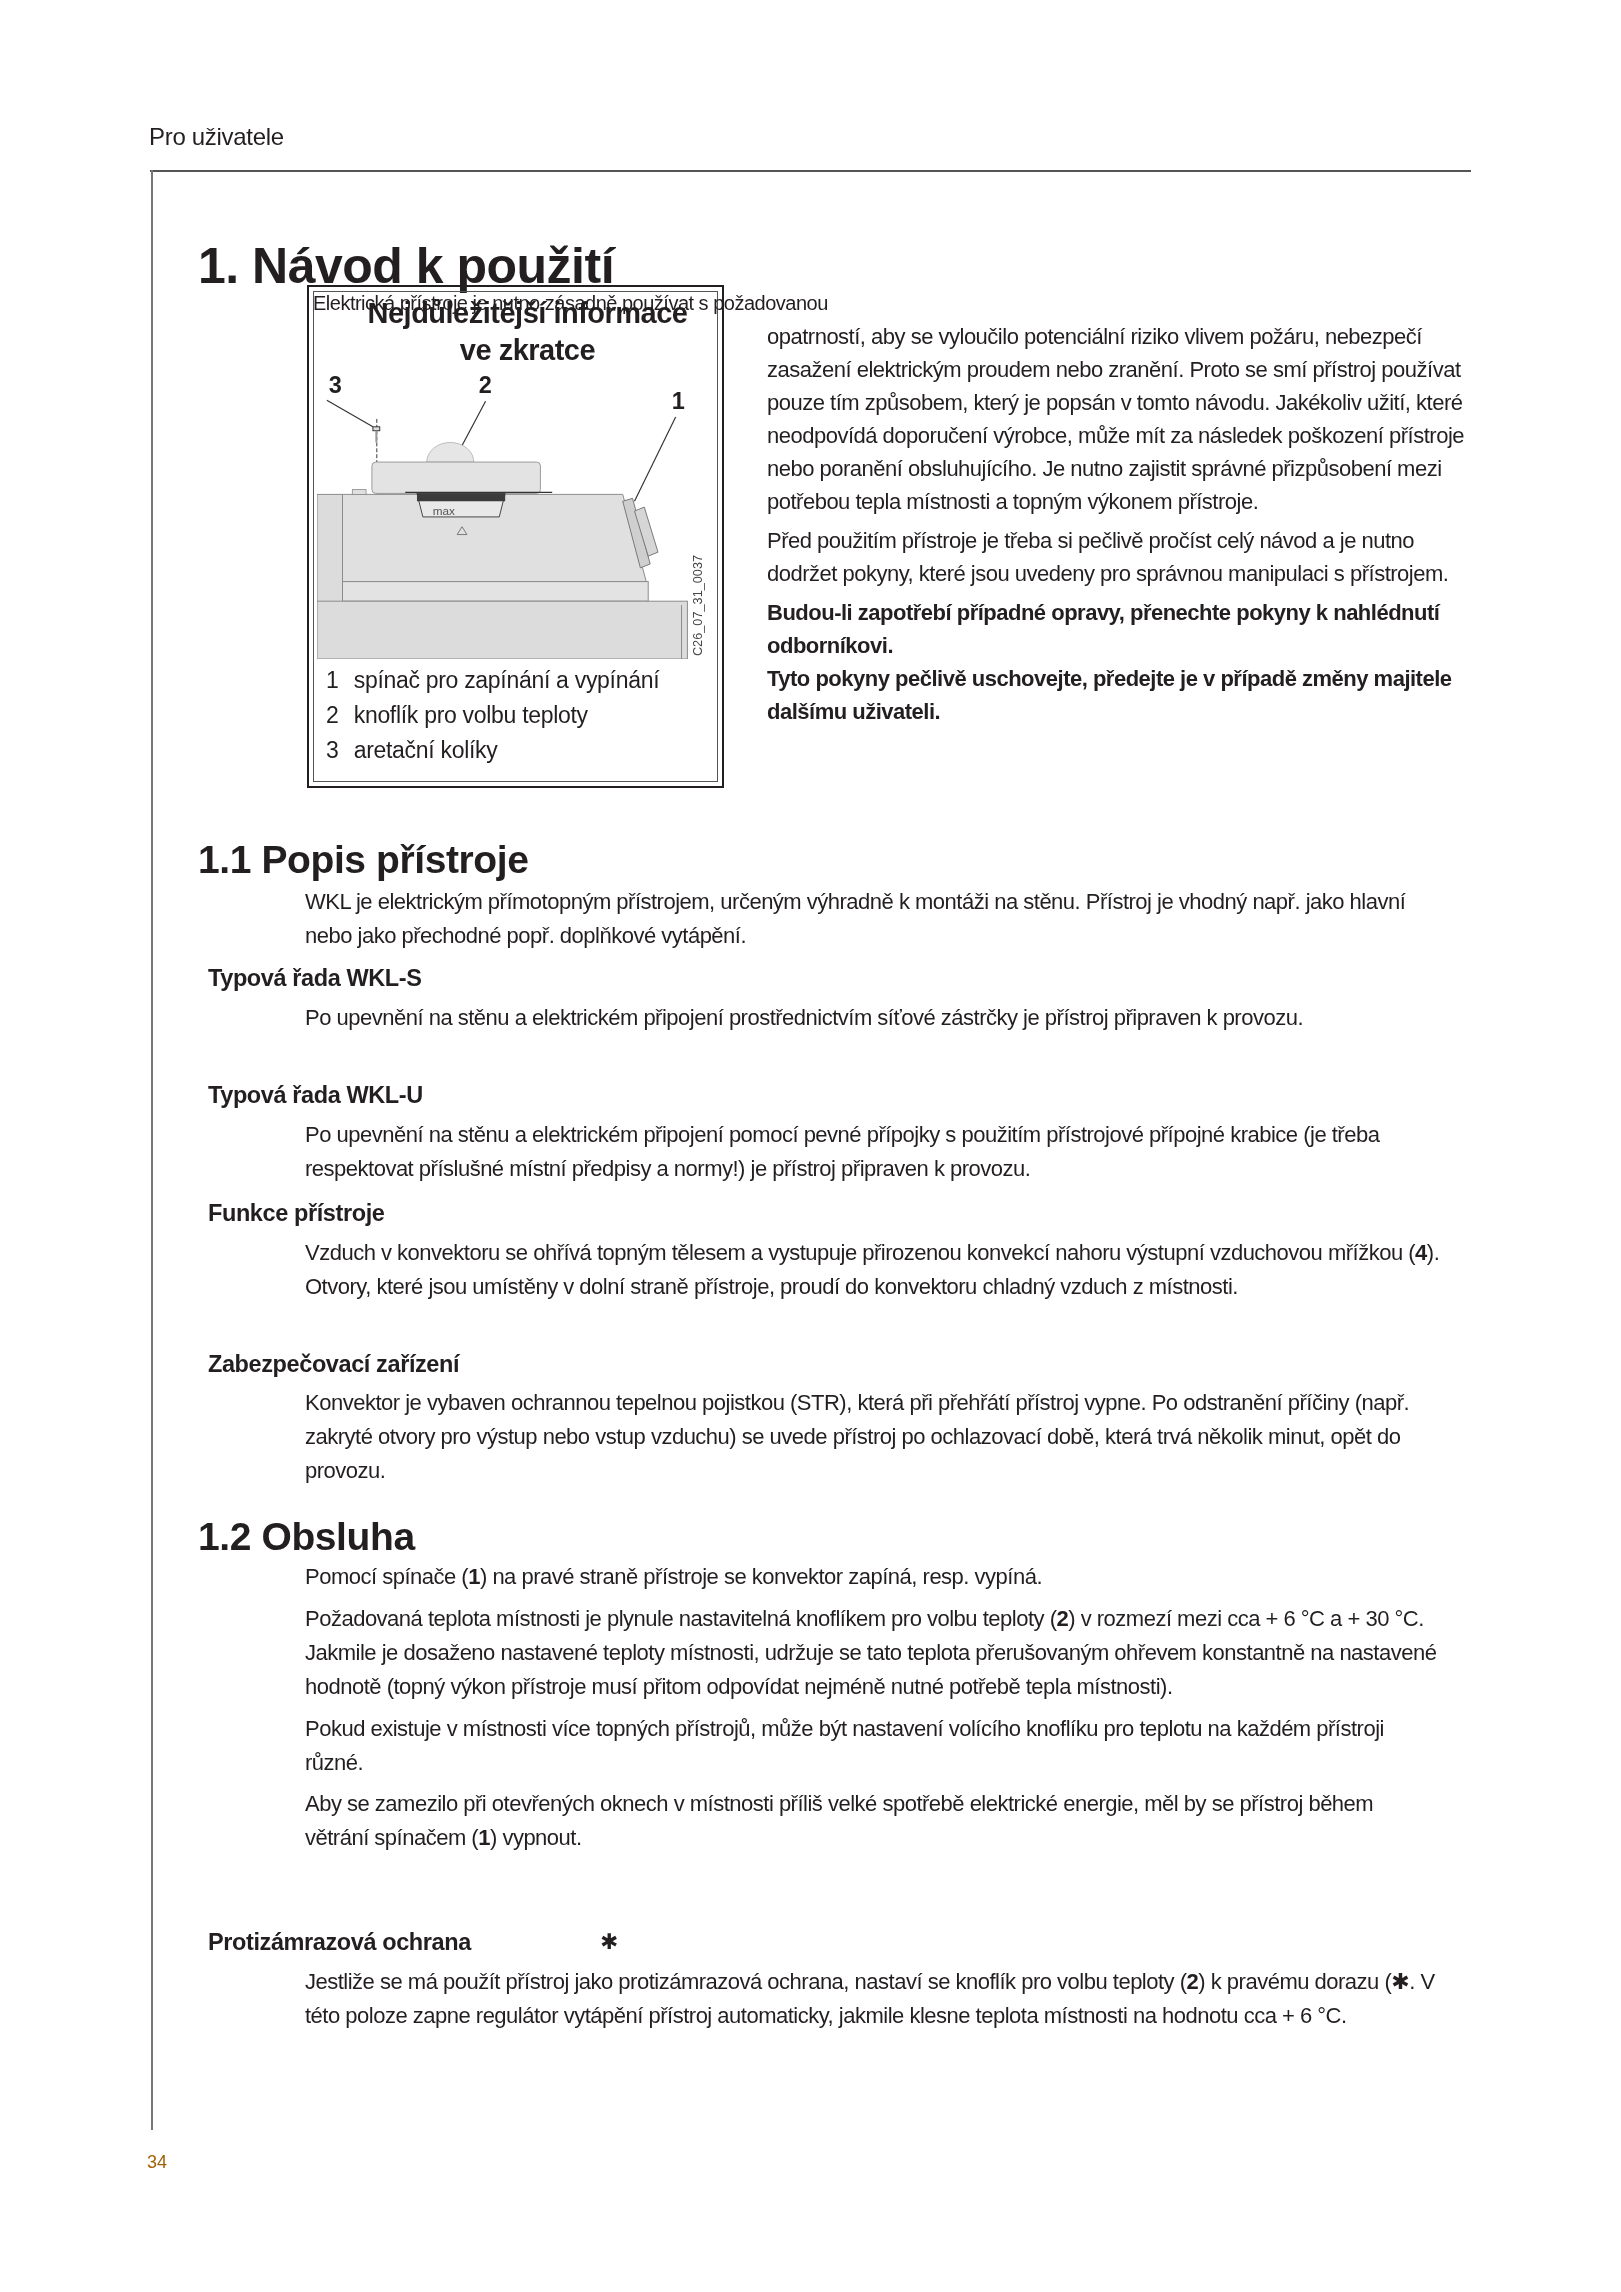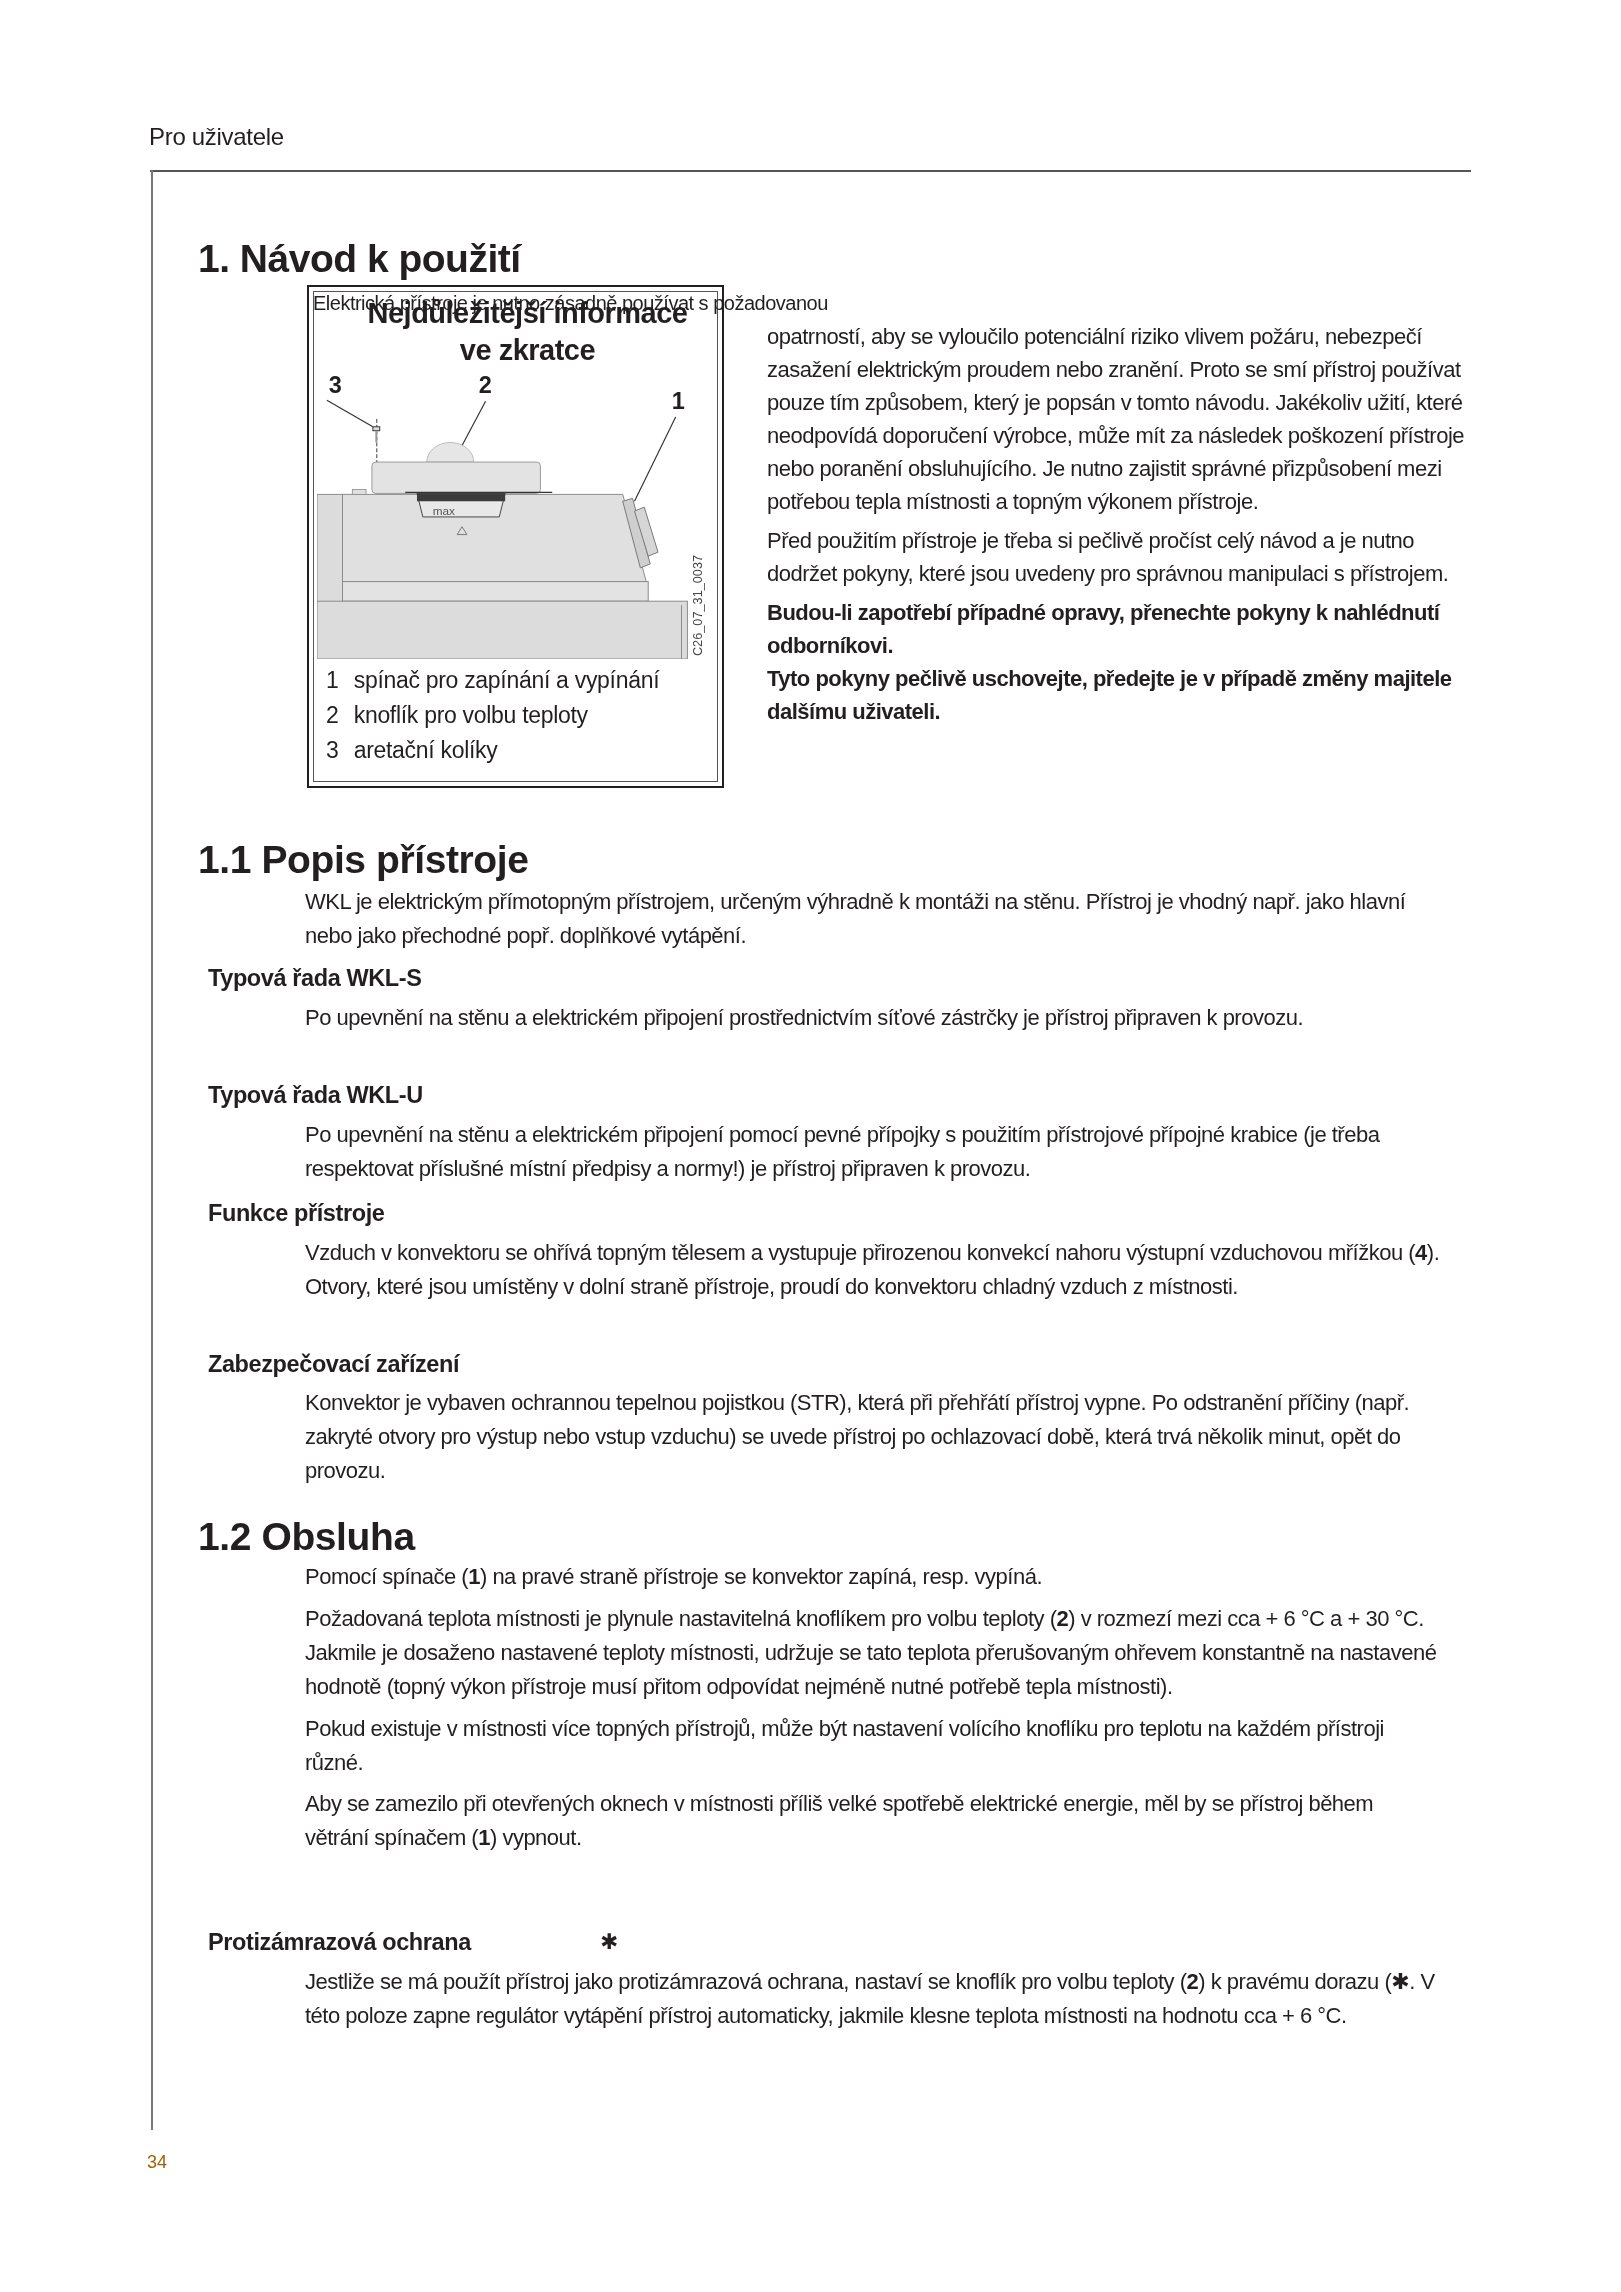--- a/index.html
+++ b/index.html
@@ -6,21 +6,21 @@
   body {
     width: 1621px; height: 2293px; position: relative; overflow: hidden;
     font-family: "Liberation Sans", "DejaVu Sans", sans-serif; color: #231f20;
   }
   .abs { position: absolute; }
   .running-head { left: 149px; top: 123px; font-size: 24px; color: #231f20; letter-spacing: -0.3px; }
   .head-rule { left: 150px; top: 170px; width: 1321px; height: 2px; background: #555; }
   .left-rule { left: 151px; top: 170px; width: 2px; height: 1960px; background: #777; }
   .page-number { left: 147px; top: 2152px; font-size: 18px; color: #a16207; }
 
-  .h1 { left: 198px; top: 237px; font-size: 39px; font-weight: bold; letter-spacing: -0.5px; }
+  .h1 { left: 198px; top: 237px; font-size: 50px; font-weight: bold; letter-spacing: -0.5px; }
   .h2 { font-size: 39px; font-weight: bold; letter-spacing: -0.4px; left: 198px; }
   .h3 { font-size: 23.5px; font-weight: bold; letter-spacing: -0.4px; left: 208px; }
   .body-text {
     left: 305px; width: 1137px; font-size: 22px; line-height: 34px;
     letter-spacing: -0.5px; color: #231f20;
   }
   .body-text p { margin: 0 0 7.8px 0; }
   .body-text b { font-weight: bold; }
 
   

